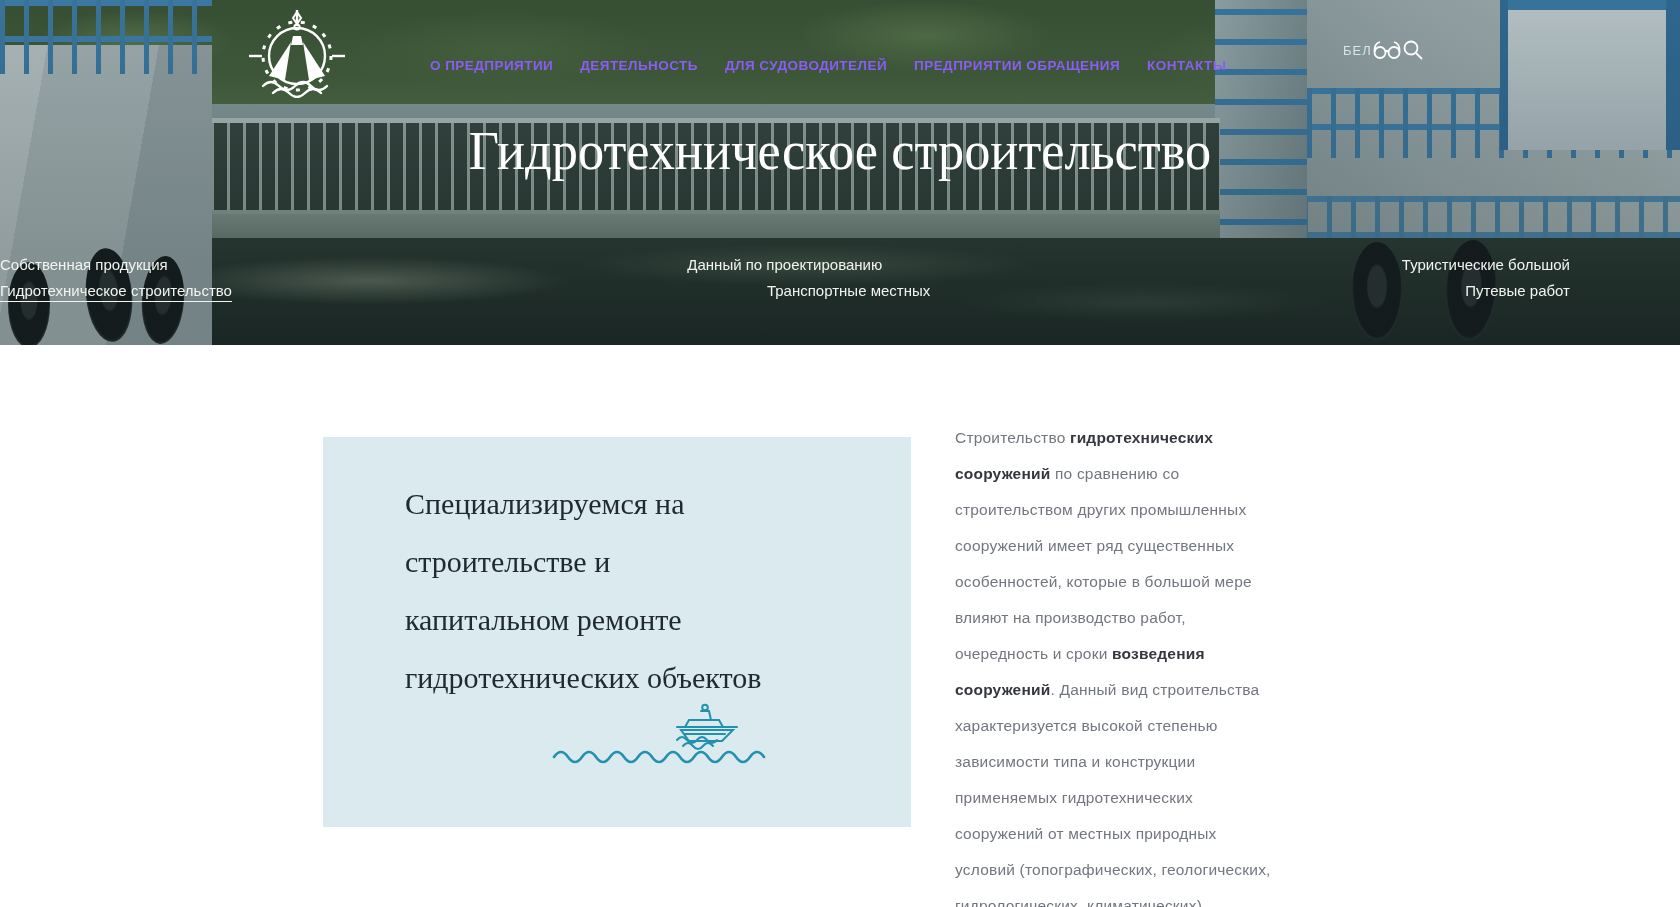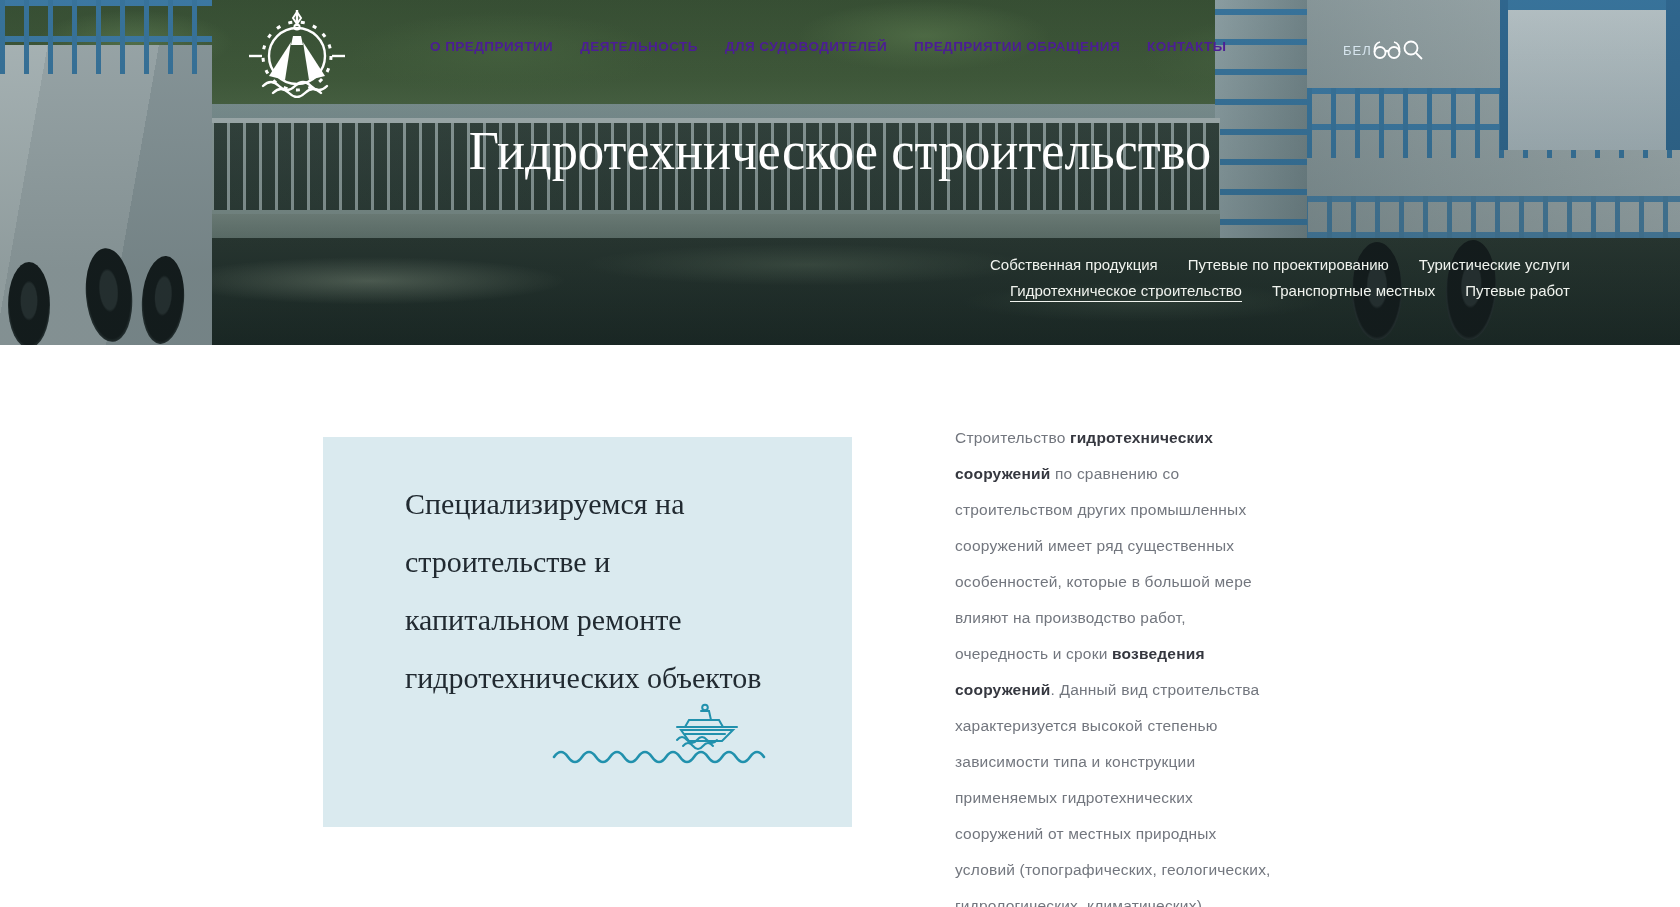--- a/index.html
+++ b/index.html
@@ -61,40 +61,40 @@
   .tire.t2 { top:256px; left:142px; width:42px; height:88px; transform:rotate(4deg); }
   .tire.t3 { top:262px; left:8px;   width:42px; height:86px; }
   .tire.t4 { top:242px; left:1352px; width:50px; height:98px; }
   .tire.t5 { top:240px; left:1446px; width:50px; height:100px; transform:rotate(3deg); }
   .hero-shade { top:0; left:0; width:1680px; height:345px;
     background:linear-gradient(rgba(28,44,49,.16), rgba(22,38,40,.30) 78%); }
 
   
   .logo-wrap { position:absolute; top:6px; left:227px; width:140px; height:92px; z-index:6; cursor:pointer; }
   .main-nav { position:absolute; top:39px; left:430px; z-index:6; display:flex; gap:27px; }
-  .main-nav a { color:#4c1d95; font-size:13.5px; font-weight:700; letter-spacing:.45px;
-    text-decoration:none; white-space:nowrap; cursor:pointer; }
+  .main-nav a { color:#8b5cf6; font-size:13.5px; font-weight:700; letter-spacing:.45px;
+    text-decoration:none; white-space:nowrap; cursor:pointer;margin-top:19px; }
   .header-right { position:absolute; top:39px; left:1343px; z-index:6; display:flex; align-items:center; gap:0; }
   .lang { color:#d7e5ee; font-size:13px; letter-spacing:1px; cursor:pointer; }
   .hdr-icon { display:block; cursor:pointer; }
 
   
   .hero-title { position:absolute; top:120px; left:0; width:1680px; z-index:5;
     text-align:center; color:#ffffff;
     font-family:"Liberation Serif", serif; font-size:54px; font-weight:400;
     transform:scaleX(.97); letter-spacing:0; }
   .subnav { position:absolute; top:256px; left:0; width:1570px; z-index:5; }
-  .subnav-row { display:flex; justify-content:flex-end; gap:30px; margin-bottom:7px; }
+  .subnav-row { display:flex; justify-content:space-between; gap:30px; margin-bottom:7px; }
   .subnav-row a { color:#f1f4ef; font-size:15px; text-decoration:none; white-space:nowrap;
     cursor:pointer; padding-bottom:2px; }
   .subnav-row a.active { border-bottom:1px solid #f1f4ef; }
 
   
   .main { position:absolute; top:345px; left:0; width:1680px; height:562px; background:#fff; }
-  .quote-box { position:absolute; top:92px; left:323px; width:529px; height:390px; background:#daeaef; }
+  .quote-box { position:absolute; top:92px; left:323px; width:588px; height:390px; background:#daeaef; }
   .quote-text { position:absolute; top:38px; left:82px; width:368px;
     font-family:"Liberation Serif", serif; font-size:30px; line-height:58px; color:#212a31; }
   .quote-decor { position:absolute; top:266px; left:228px; width:218px; height:62px; }
 
   .article { position:absolute; top:75px; left:955px; width:324px;
     font-size:15.5px; line-height:36px; color:#72767e; letter-spacing:.2px; }
   .article b { color:#35373f; font-weight:700; }
 </style>
 </head>
 <body>
@@ -170,22 +170,22 @@
         <line x1="14" y1="14" x2="20" y2="20"></line>
       </g>
     </svg>
   </div>
 
   <h1 class="hero-title">Гидротехническое строительство</h1>
 
   <div class="subnav">
     <div class="subnav-row">
       <a>Собственная продукция</a>
-      <a>Путевые по проектированию</a>
-      <a>Туристические услуги</a>
+      <a>Данный по проектированию</a>
+      <a>Туристические большой</a>
     </div>
     <div class="subnav-row">
       <a class="active">Гидротехническое строительство</a>
       <a>Транспортные местных</a>
       <a>Путевые работ</a>
     </div>
   </div>
 
   <div class="main">
 

